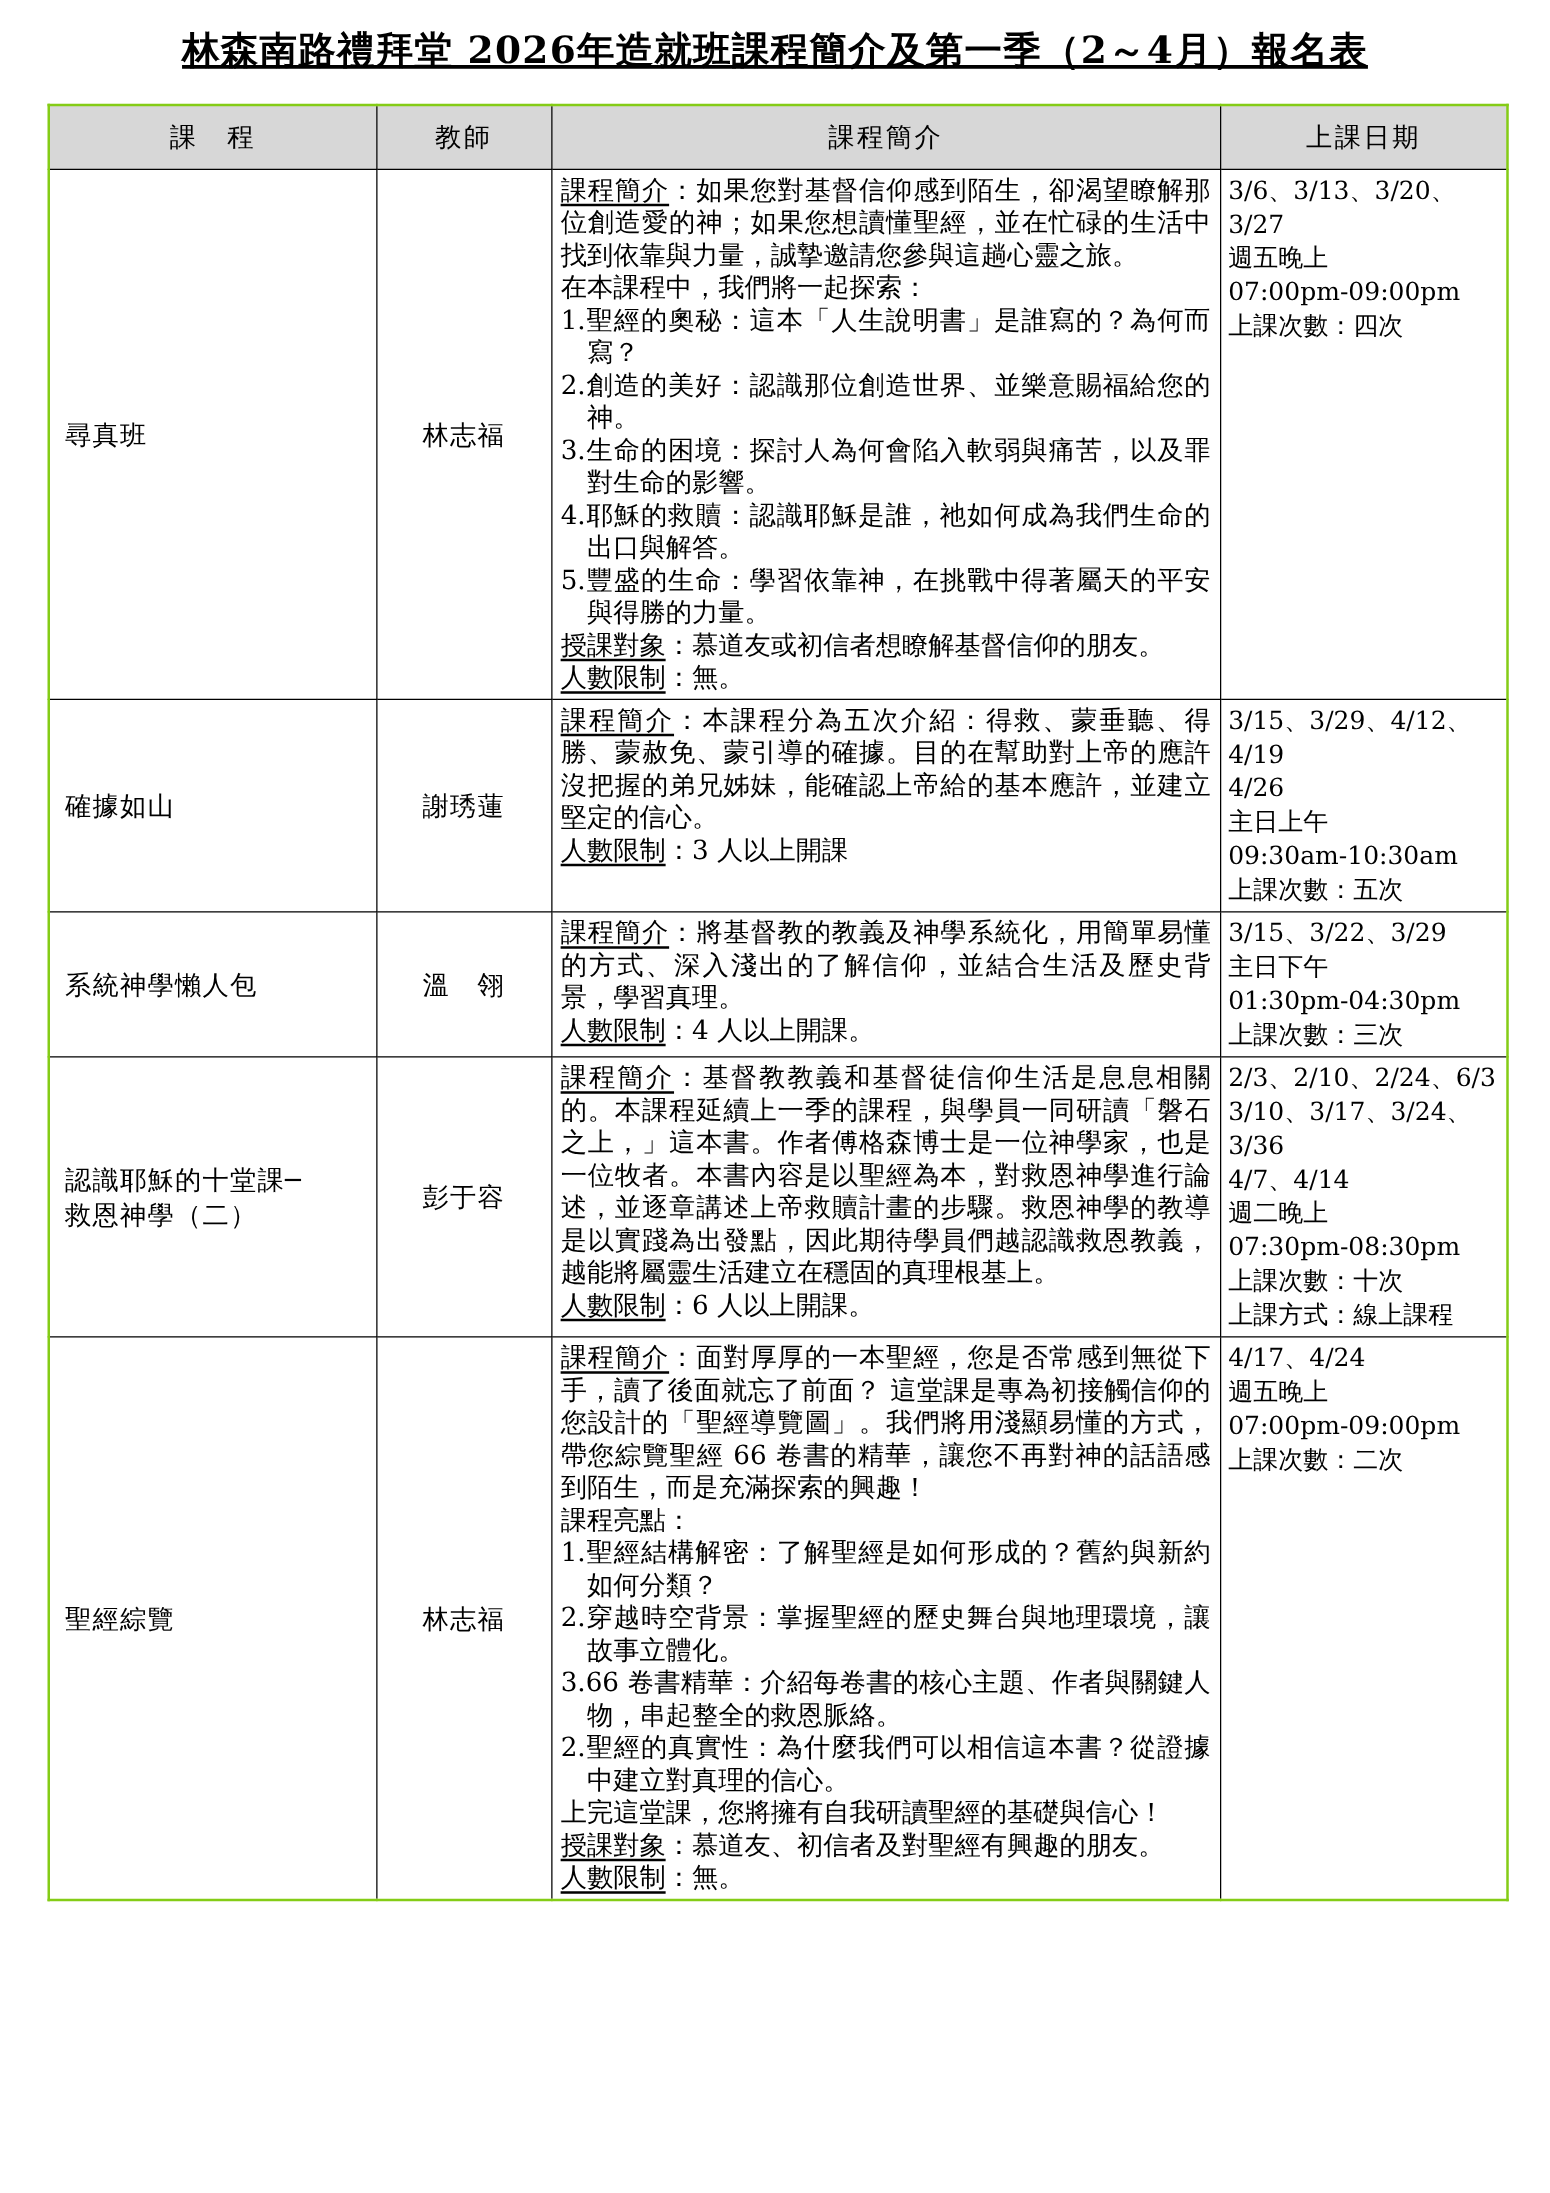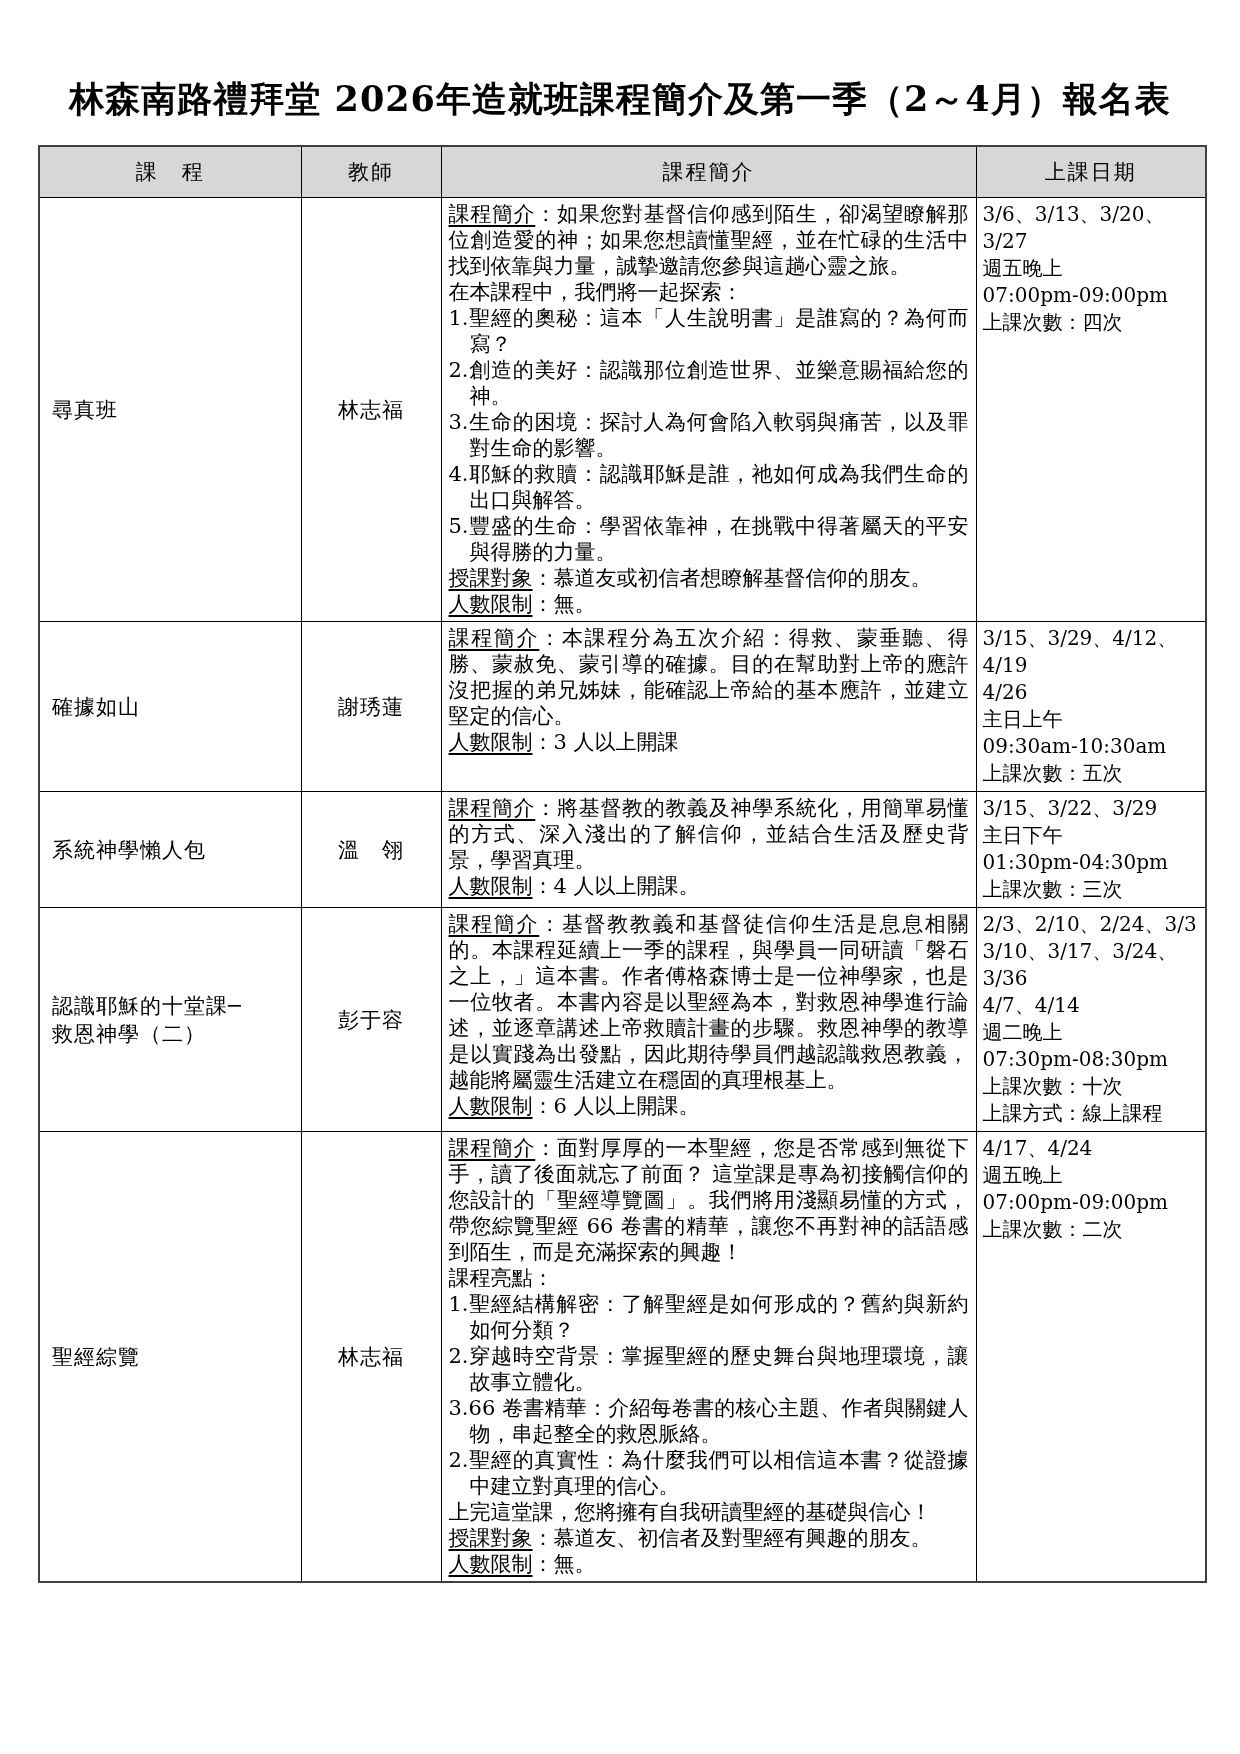--- a/index.html
+++ b/index.html
@@ -11,33 +11,34 @@
   }
   .page {
     position: relative;
     width: 1240px;
     height: 1754px;
     background: #ffffff;
     overflow: hidden;
   }
   .page-title {
     margin: 0;
-    padding-top: 76px;
+    padding-top: 20px;
     text-align: center;
-    font-size: 35px;
+    font-size: 30px;
     font-weight: bold;
     letter-spacing: 1px;
+    text-decoration: underline;
   }
   .course-table {
     margin-left: 38px;
     margin-top: 22px;
     width: 1167px;
     table-layout: fixed;
     border-collapse: collapse;
-    border: 2px solid #404040;
+    border: 2px solid #84cc16;
   }
   .course-table th, .course-table td {
     border: 1.5px solid #000;
     box-sizing: border-box;
   }
   th.th {
     background: #d7d7d7;
     font-weight: normal;
     font-size: 21px;
     text-align: center;
@@ -162,21 +163,21 @@
         </tr>
         <tr>
           <td class="cell-course">認識耶穌的十堂課─
 救恩神學（二）</td>
           <td class="cell-teacher">彭于容</td>
           <td class="cell-intro">
             <div class="para"><span class="ul">課程簡介</span>：基督教教義和基督徒信仰生活是息息相關的。本課程延續上一季的課程，與學員一同研讀「磐石之上，」這本書。作者傅格森博士是一位神學家，也是一位牧者。本書內容是以聖經為本，對救恩神學進行論述，並逐章講述上帝救贖計畫的步驟。救恩神學的教導是以實踐為出發點，因此期待學員們越認識救恩教義，越能將屬靈生活建立在穩固的真理根基上。</div>
             <div class="para"><span class="ul">人數限制</span>：6 人以上開課。</div>
           </td>
           <td class="cell-dates">
-            <div class="date-line">2/3、2/10、2/24、3/3</div>
+            <div class="date-line">2/3、2/10、2/24、6/3</div>
             <div class="date-line">3/10、3/17、3/24、3/36</div>
             <div class="date-line">4/7、4/14</div>
             <div class="date-line">週二晚上</div>
             <div class="date-line">07:30pm-08:30pm</div>
             <div class="date-line">上課次數：十次</div>
             <div class="date-line">上課方式：線上課程</div>
           </td>
         </tr>
         <tr>
           <td class="cell-course">聖經綜覽</td>

